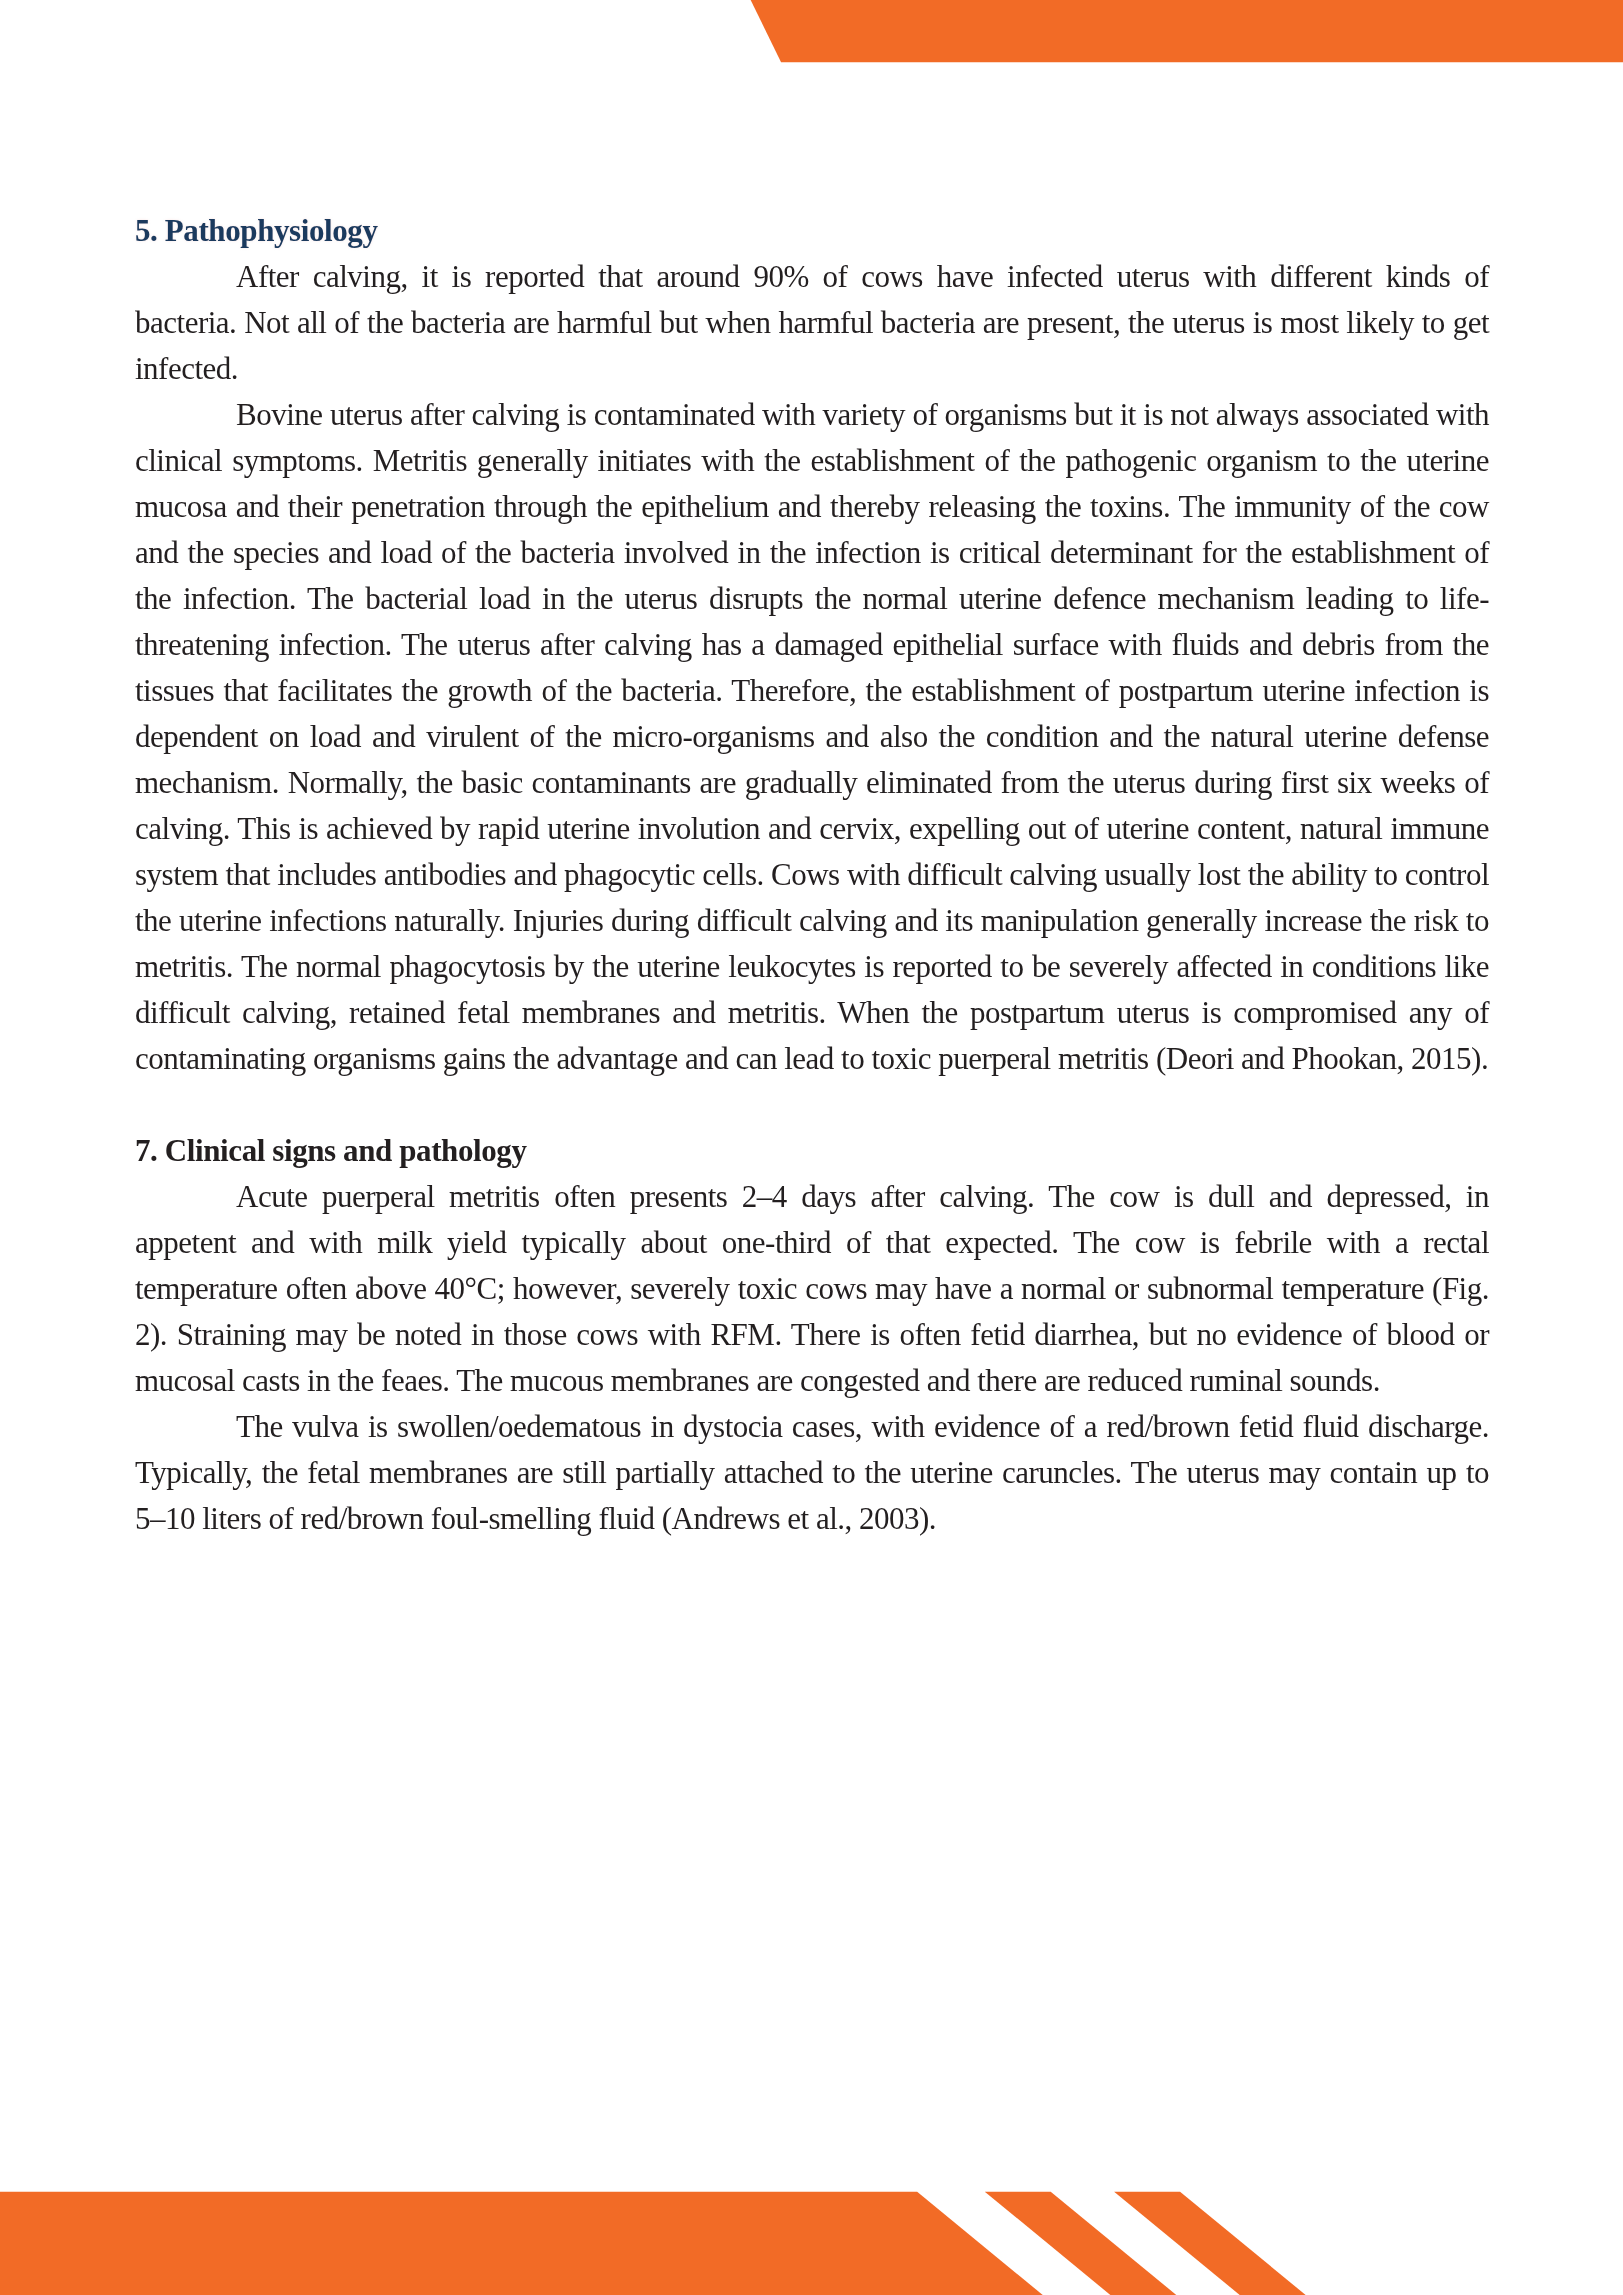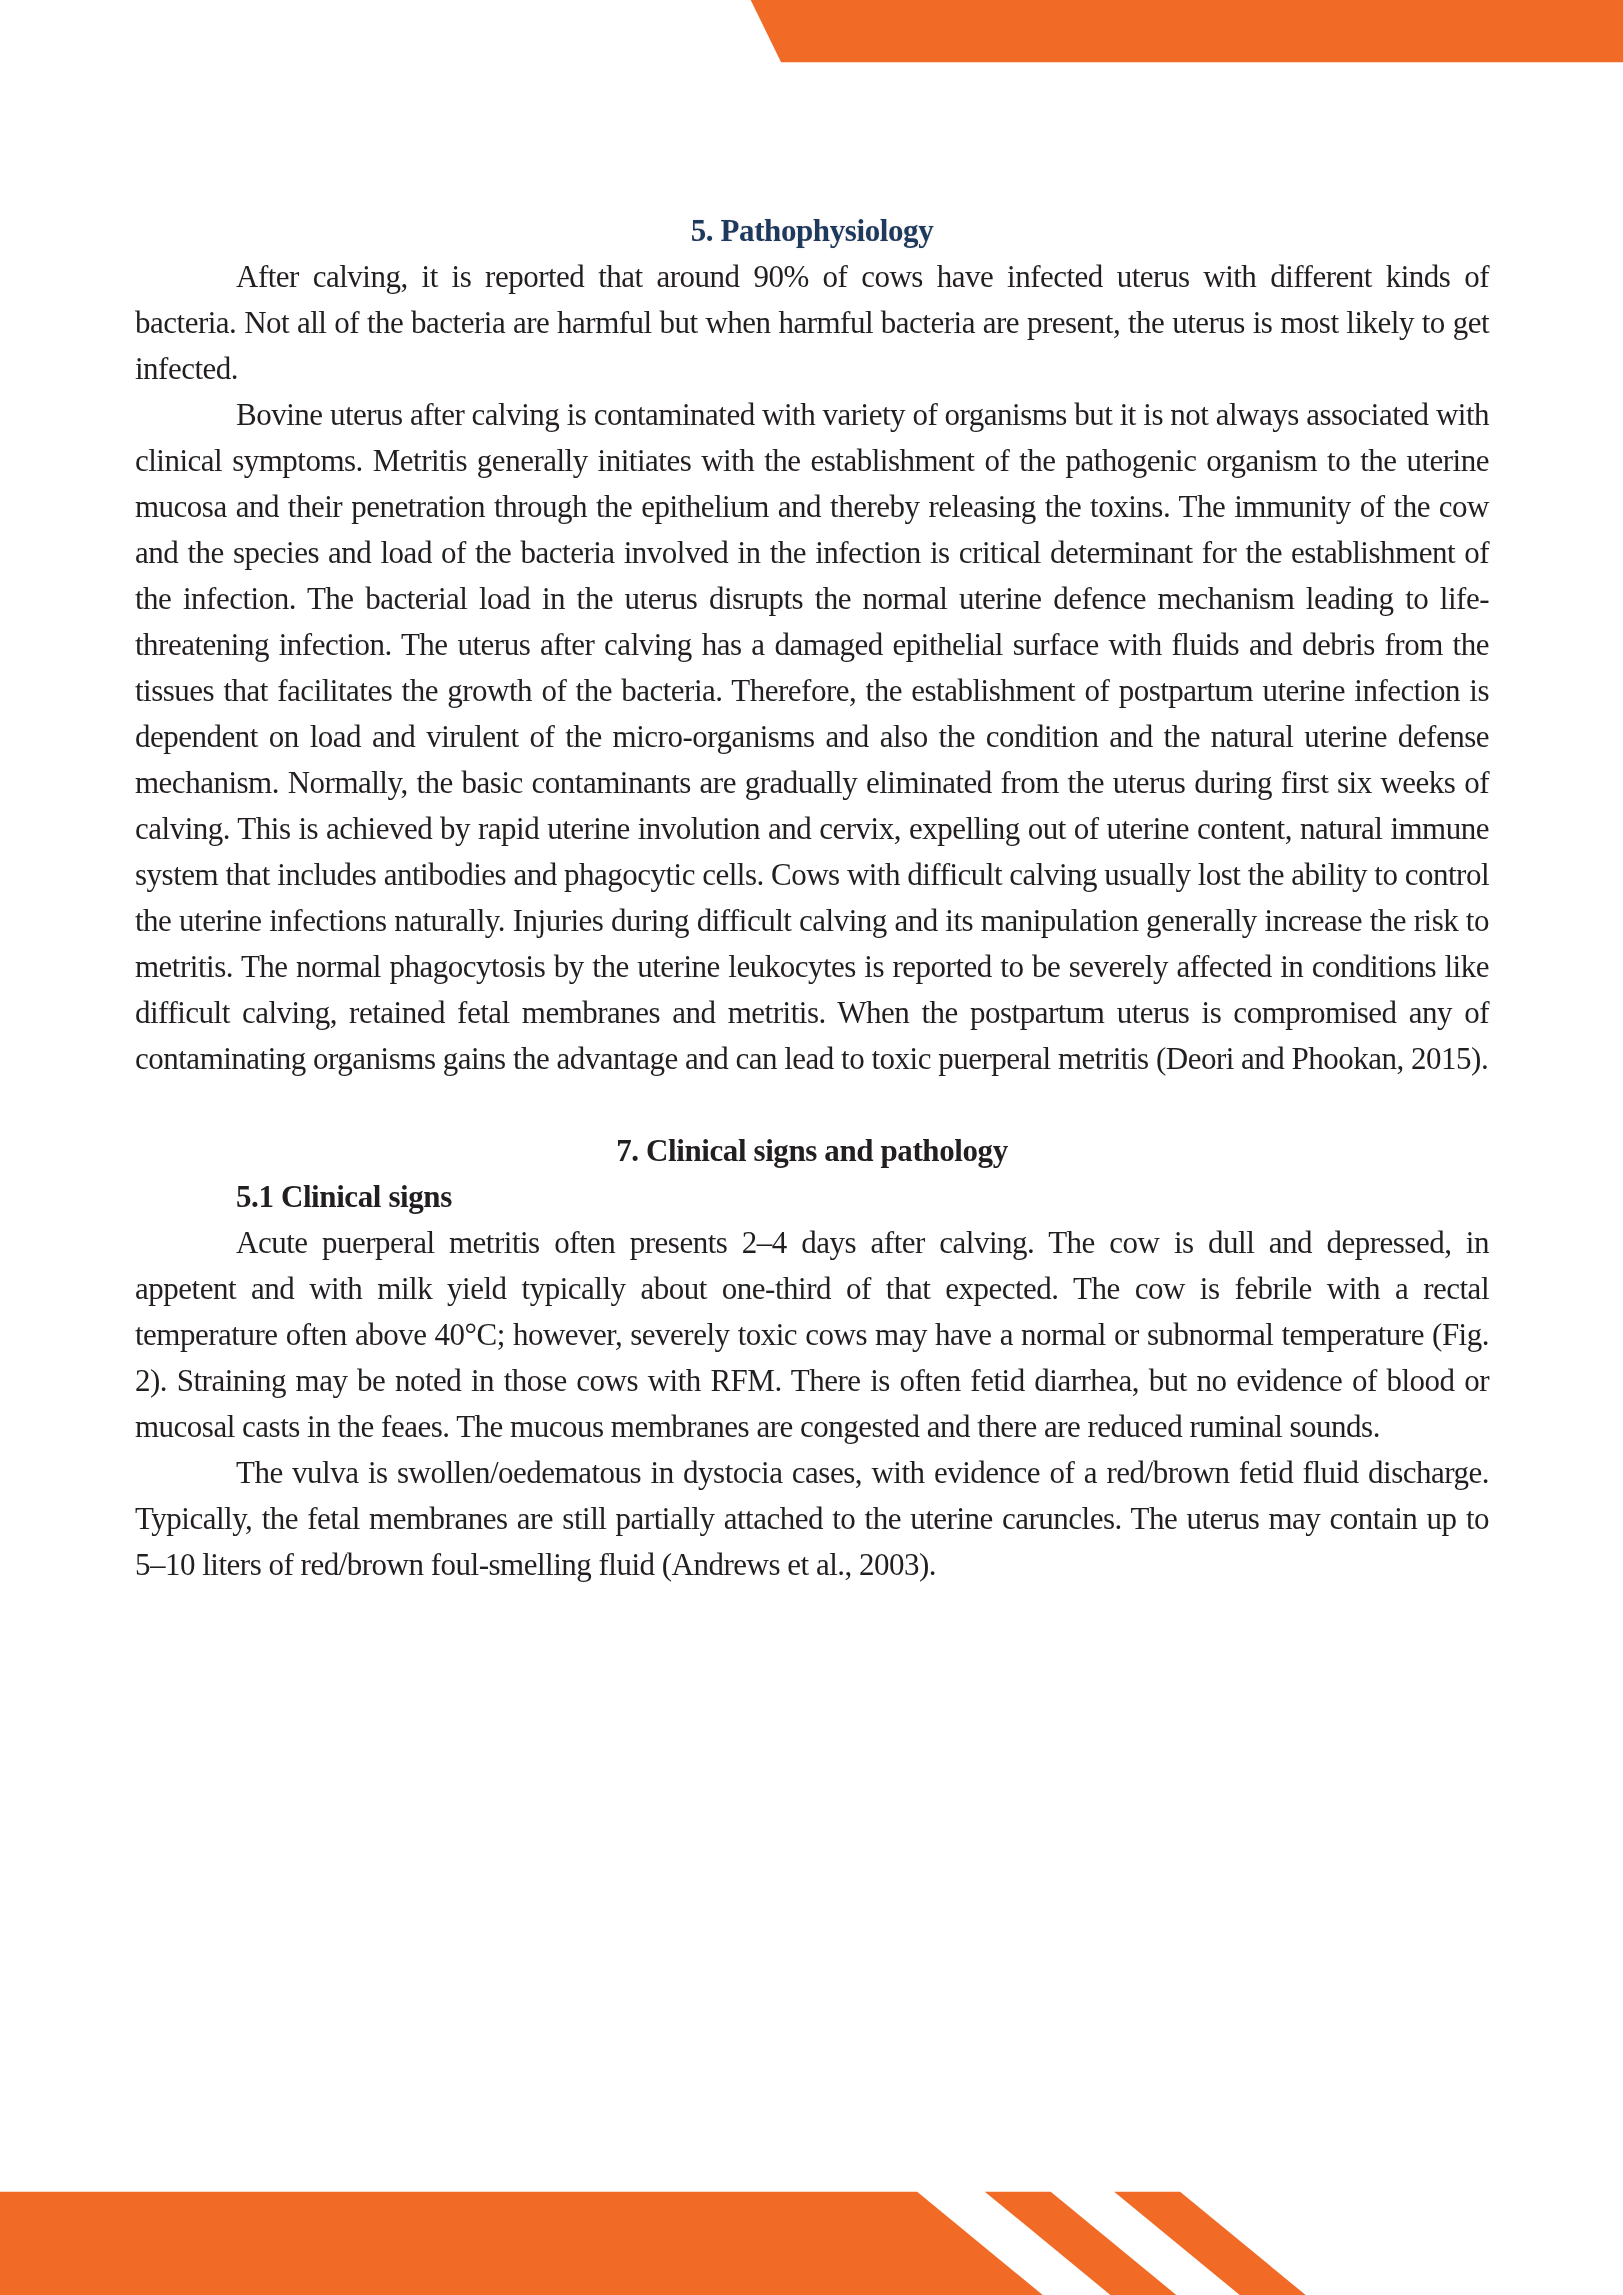--- a/index.html
+++ b/index.html
@@ -34,21 +34,20 @@
     left: 135px;
     top: 208px;
     width: 1354px;
   }
   .content h2 {
     margin: 0;
     font-weight: bold;
     font-size: 31px;
     line-height: 46px;
     letter-spacing: -0.4px;
-    text-align: center;
   }
   .h-navy {
     color: #1b3a5e;
     text-shadow: 0 0 2.5px rgba(230, 170, 170, 0.35);
   }
   .h-black { color: #231f20; }
   .content h3 {
     margin: 0;
     padding-left: 101px;
     font-weight: bold;
@@ -78,21 +77,20 @@
 
 <div class="content">
   <section>
     <h2 class="h-navy">5. Pathophysiology</h2>
     <p>After calving, it is reported that around 90% of cows have infected uterus with different kinds of bacteria. Not all of the bacteria are harmful but when harmful bacteria are present, the uterus is most likely to get infected.</p>
     <p>Bovine uterus after calving is contaminated with variety of organisms but it is not always associated with clinical symptoms. Metritis generally initiates with the establishment of the pathogenic organism to the uterine mucosa and their penetration through the epithelium and thereby releasing the toxins. The immunity of the cow and the species and load of the bacteria involved in the infection is critical determinant for the establishment of the infection. The bacterial load in the uterus disrupts the normal uterine defence mechanism leading to life-threatening infection. The uterus after calving has a damaged epithelial surface with fluids and debris from the tissues that facilitates the growth of the bacteria. Therefore, the establishment of postpartum uterine infection is dependent on load and virulent of the micro-organisms and also the condition and the natural uterine defense mechanism. Normally, the basic contaminants are gradually eliminated from the uterus during first six weeks of calving. This is achieved by rapid uterine involution and cervix, expelling out of uterine content, natural immune system that includes antibodies and phagocytic cells. Cows with difficult calving usually lost the ability to control the uterine infections naturally. Injuries during difficult calving and its manipulation generally increase the risk to metritis. The normal phagocytosis by the uterine leukocytes is reported to be severely affected in conditions like difficult calving, retained fetal membranes and metritis. When the postpartum uterus is compromised any of con­taminating organisms gains the advantage and can lead to toxic puerperal metritis (Deori and Phookan, 2015).</p>
   </section>
   <div class="gap"></div>
   <section>
     <h2 class="h-black">7. Clinical signs and pathology</h2>
-    <h3>5.1 Clinical signs</h3>
     <p>Acute puerperal metritis often presents 2–4 days after calving. The cow is dull and depressed, in appetent and with milk yield typically about one-third of that expected. The cow is febrile with a rectal temperature often above 40°C; however, severely toxic cows may have a normal or subnormal temperature (Fig. 2). Straining may be noted in those cows with RFM. There is often fetid diarrhea, but no evidence of blood or mucosal casts in the feaes. The mucous membranes are congested and there are reduced ruminal sounds.</p>
     <p>The vulva is swollen/oedematous in dystocia cases, with evidence of a red/brown fetid fluid discharge. Typically, the fetal membranes are still partially attached to the uterine caruncles. The uterus may contain up to 5–10 liters of red/brown foul-smelling fluid (Andrews et al., 2003).</p>
   </section>
 </div>
 
 <svg class="band-bottom" viewBox="0 0 1920 125" preserveAspectRatio="none">
   <polygon points="0,2 1085,2 1235,125 0,125" fill="#f26b26"></polygon>
   <polygon points="1165,2 1243,2 1393,125 1315,125" fill="#f26b26"></polygon>
   <polygon points="1318,2 1396,2 1546,125 1468,125" fill="#f26b26"></polygon>
 </svg>

